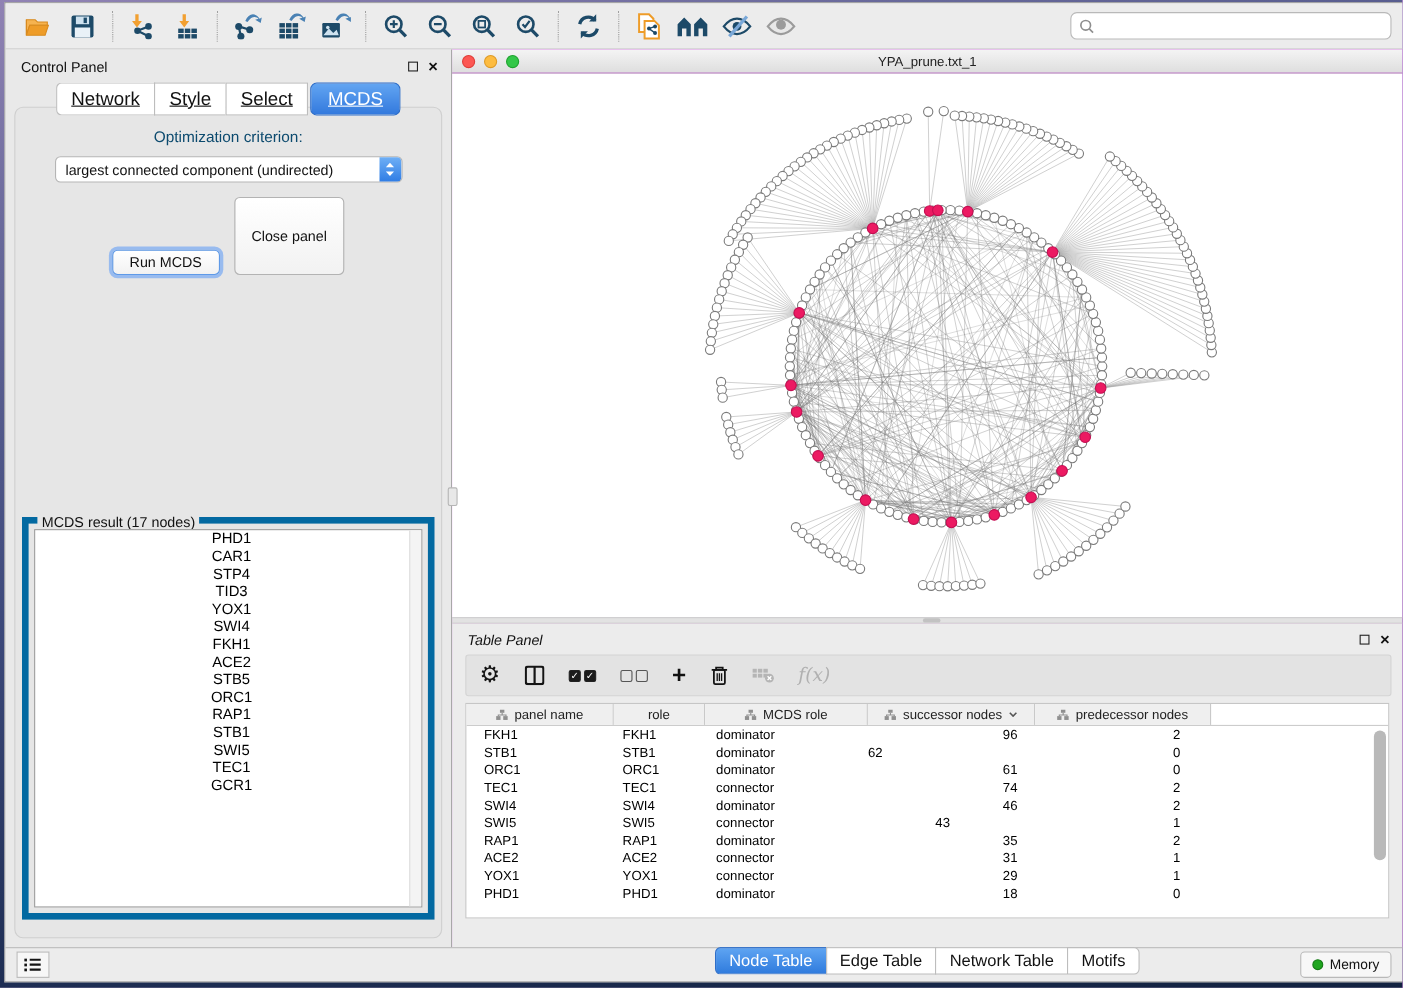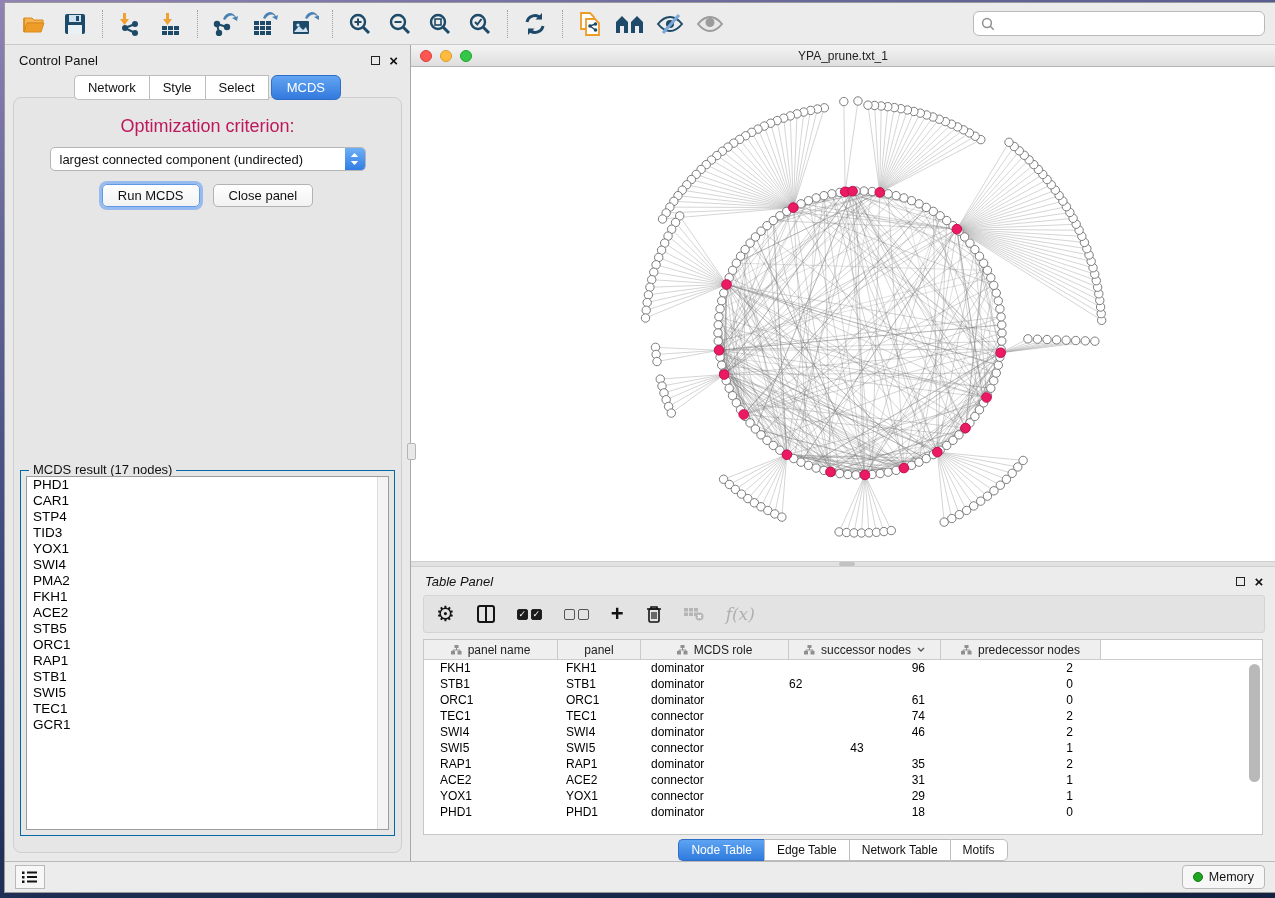--- a/index.html
+++ b/index.html
@@ -23,35 +23,35 @@
   #main { flex:1; display:flex; min-height:0; }
 
   
   #control-panel { width:406px; flex:0 0 auto; background:#e9e9e9; border-right:1px solid #a8a8a8; position:relative; }
   #cp-header { height:26px; display:flex; align-items:center; padding:4px 12px 0 14px; }
   .panel-title { font-size:13px; color:#111; }
   .win-icons { margin-left:auto; display:flex; gap:9px; align-items:center; }
   .float-icon { width:9px; height:9px; border:1.5px solid #222; }
   .close-icon { font-size:15px; font-weight:bold; color:#111; line-height:9px; }
   #cp-tabs { display:flex; justify-content:center; margin-top:4px; position:relative; z-index:2; }
-  .cp-tab { font-size:13px; padding:4px 13px; background:#fff; border:1px solid #bdbdbd; border-right:none; color:#111; }
+  .cp-tab { font-size:17px; padding:4px 13px; background:#fff; border:1px solid #bdbdbd; border-right:none; color:#111;text-decoration:underline; }
   .cp-tab:first-child { border-radius:5px 0 0 5px; }
   .cp-tab.active { background:linear-gradient(#62a5f2,#3379dd); color:#fff; border:1px solid #2e6ec9; border-radius:6px; margin-left:2px; padding:4px 15px; }
   #cp-body { position:absolute; left:8px; right:8px; top:52px; bottom:8px;
     background:#e6e6e6; border:1px solid #cfcfcf; border-radius:8px; }
-  #opt-label { text-align:center; font-size:18px; color:#be185d; margin-top:18px; }
+  #opt-label { text-align:center; font-size:14px; color:#0c4a6e; margin-top:18px; }
   #opt-select { margin:10px auto 0; width:316px; height:24px; background:#fff; border:1px solid #b5b5b5;
     border-radius:5px; display:flex; align-items:center; overflow:hidden; }
   #opt-select .sel-text { flex:1; font-size:13px; padding-left:9px; color:#111; white-space:nowrap; }
   #opt-select .stepper { width:20px; height:24px; background:linear-gradient(#71b1f6,#2d7be4); display:flex; flex-direction:column;
     align-items:center; justify-content:center; gap:2px; border-radius:0 4px 4px 0; }
   .btn-row { display:flex; justify-content:center; gap:13px; margin-top:13px; }
   .mac-btn { font-size:13px; background:linear-gradient(#ffffff,#f2f2f2); border:1px solid #b3b3b3; border-radius:5px; padding:3px 15px; color:#111; }
-  .mac-btn.focused { box-shadow:0 0 0 3px rgba(110,165,245,.65); border-color:#5f9ae8; }
-  #mcds-group { position:absolute; left:6px; right:6px; top:372px; bottom:16px; border:1px solid #0369a1; }
+  .mac-btn.focused { box-shadow:0 0 0 3px rgba(110,165,245,.65); border-color:#5f9ae8;margin-top:48px; }
+  #mcds-group { position:absolute; left:6px; right:6px; top:372px; bottom:16px; border:6px solid #0369a1;text-align:center; }
   #mcds-legend { position:absolute; top:-9px; left:8px; background:#e6e6e6; padding:0 4px; font-size:13px; color:#111; }
   #mcds-list { position:absolute; inset:5px; background:#fff; border:1px solid #9c9c9c; overflow:hidden; }
   #mcds-scroll { position:absolute; top:0; bottom:0; right:0; width:11px; background:#f4f4f4; border-left:1px solid #dcdcdc; }
   .mcds-item { font-size:13.5px; line-height:16px; padding-left:6px; color:#000; }
   #cp-splitter-grip { position:absolute; right:-6px; top:398px; width:9px; height:17px; background:#e8e8e8; border:1px solid #b5b5b5; border-radius:2px; z-index:5; }
 
   
   #right-col { flex:1; display:flex; flex-direction:column; min-width:0; background:#d946ef; }
 
   
@@ -83,21 +83,21 @@
   #table-box { position:absolute; left:12px; right:12px; top:72px; height:196px; background:#fff; border:1px solid #c6c6c6; overflow:hidden; }
   #thead { display:flex; height:20px; border-bottom:1px solid #cccccc; }
   .th { background:#efefef; border-right:1px solid #c9c9c9; display:flex; align-items:center; justify-content:center; gap:6px;
     font-size:12px; color:#222; flex:0 0 auto; }
   .tbl-row { display:flex; height:16px; align-items:center; }
   .td { font-size:12px; color:#000; flex:0 0 auto; white-space:nowrap; }
   #tbl-scroll { position:absolute; right:2px; top:24px; width:11px; height:160px; }
   #tbl-thumb { position:absolute; left:0; top:0; width:11px; height:118px; background:#b9b9b9; border-radius:6px; }
 
   #tp-tabs { position:absolute; left:0; right:0; top:272px; display:flex; justify-content:center; }
-  .tp-tab { font-size:12px; padding:3px 12px; background:#fff; border:1px solid #bdbdbd; border-right:none; color:#111; }
+  .tp-tab { font-size:15px; padding:3px 12px; background:#fff; border:1px solid #bdbdbd; border-right:none; color:#111;margin-top:22px; }
   .tp-tab:last-child { border-right:1px solid #bdbdbd; border-radius:0 5px 5px 0; }
   .tp-tab.active { background:linear-gradient(#5ea4f2,#2f7bdd); color:#fff; border-color:#2e6ec9; border-radius:5px 0 0 5px; }
 
   
   #status-bar { height:31px; flex:0 0 auto; background:#ececec; border-top:1px solid #b9b9b9;
     display:flex; align-items:center; padding:0 10px; }
   #list-btn { width:30px; height:24px; background:#f7f7f7; border:1px solid #b9b9b9; display:flex; align-items:center; justify-content:center; }
   #memory-btn { margin-left:auto; height:24px; background:#f7f7f7; border:1px solid #b9b9b9; border-radius:4px;
     display:flex; align-items:center; gap:6px; padding:0 10px; font-size:12.5px; color:#111; }
   .green-dot { width:10px; height:10px; border-radius:50%; background:#1fa51f; border:1px solid #157a15; }
@@ -294,21 +294,20 @@
         <div id="mcds-group">
           <span id="mcds-legend">MCDS result (17 nodes)</span>
           <div id="mcds-list">
             <div id="mcds-items">
                 <div class="mcds-item">PHD1</div>
                 <div class="mcds-item">CAR1</div>
                 <div class="mcds-item">STP4</div>
                 <div class="mcds-item">TID3</div>
                 <div class="mcds-item">YOX1</div>
                 <div class="mcds-item">SWI4</div>
-                <div class="mcds-item">PMA2</div>
                 <div class="mcds-item">FKH1</div>
                 <div class="mcds-item">ACE2</div>
                 <div class="mcds-item">STB5</div>
                 <div class="mcds-item">ORC1</div>
                 <div class="mcds-item">RAP1</div>
                 <div class="mcds-item">STB1</div>
                 <div class="mcds-item">SWI5</div>
                 <div class="mcds-item">TEC1</div>
                 <div class="mcds-item">GCR1</div>
               </div>
@@ -1144,21 +1143,21 @@
                       <rect x="3.5" y="0" width="4" height="3"></rect>
                       <rect x="0" y="6" width="4" height="3.5"></rect>
                       <rect x="6.5" y="6" width="4" height="3.5"></rect>
                     </g>
                     <path d="M5.5 3v2M2 6V5h7v1" stroke="#8f8f8f" fill="none"></path>
                   </svg>
                 </span>
                 <span>panel name</span>
               </div>
               <div class="th" style="width: 83px;">
-                <span>panel</span>
+                <span>role</span>
               </div>
               <div class="th" style="width: 148px;">
                 <span>
                   <svg width="11" height="10" viewBox="0 0 11 10">
                     <g fill="#8f8f8f">
                       <rect x="3.5" y="0" width="4" height="3"></rect>
                       <rect x="0" y="6" width="4" height="3.5"></rect>
                       <rect x="6.5" y="6" width="4" height="3.5"></rect>
                     </g>
                     <path d="M5.5 3v2M2 6V5h7v1" stroke="#8f8f8f" fill="none"></path>

